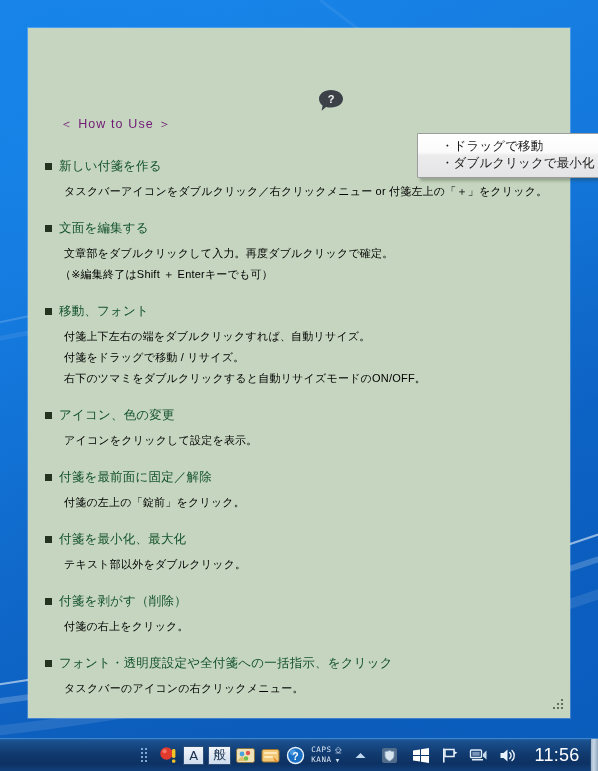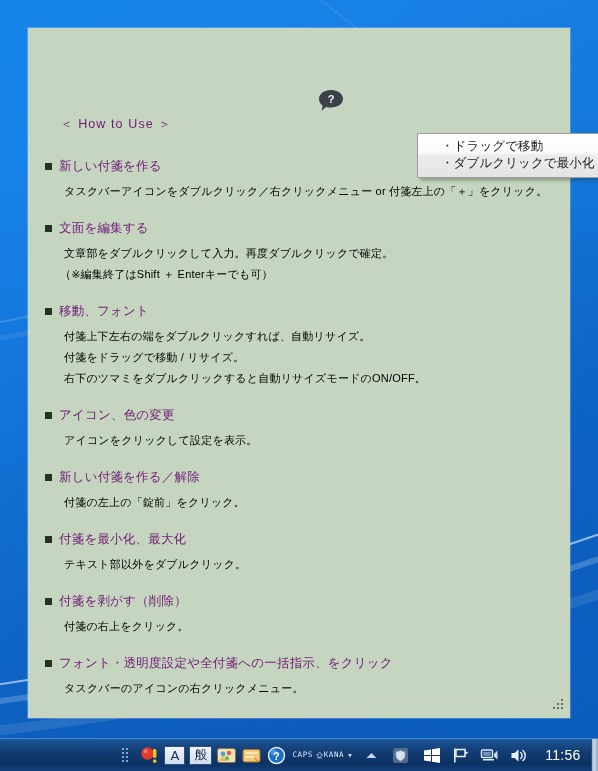--- a/index.html
+++ b/index.html
@@ -72,21 +72,21 @@
   #how-to-use {
     font-size: 12.5px;
     letter-spacing: 1.1px;
     color: #701a75;
     margin-left: 20px;
     margin-bottom: 25px;
   }
   .section { margin-bottom: 18px; }
   .section-heading {
     font-size: 12.5px;
-    color: #701a75;
+    color: #14532d;
     display: flex;
     align-items: baseline;
     gap: 7px;
     margin-left: 5px;
     margin-bottom: 6px;
     letter-spacing: 0.2px;
   }
   .bullet {
     display: inline-block;
     width: 7px;
@@ -155,35 +155,35 @@
     width: 21px; height: 19px;
     background: linear-gradient(180deg,#f2f6fb 0%, #cfdcec 100%);
     border: 1px solid #2c4f7c;
     color: #17304f;
     font-size: 13px;
     display: flex; align-items: center; justify-content: center;
     font-family: "DejaVu Sans", sans-serif;
   }
   #capskana {
     display: flex;
-    flex-direction: row;
+    flex-direction: column;
     justify-content: center;
     margin-left: 3px;
     color: #dfeaf6;
     font-size: 7.5px;
     line-height: 10px;
     letter-spacing: 0.6px;
     font-family: "DejaVu Sans Mono", monospace;
   }
   #capskana .row { display: flex; align-items: center; gap: 3px; }
   .mini-glyph { color: #cfe0f2; font-size: 9px; line-height: 9px; }
 
   #clock {
     color: #ffffff;
-    font-size: 14px;
+    font-size: 18px;
     margin-left: 14px;
     margin-right: 10px;
     letter-spacing: 0.3px;
   }
   #show-desktop {
     width: 11px;
     height: 33px;
     margin-left: auto;
     background: linear-gradient(90deg,#9fb6cc 0%, #c9d7e4 40%, #8fa6bd 100%);
     border-left: 1px solid #2a4e7a;
@@ -252,21 +252,21 @@
         <div class="section-heading">
           <span class="bullet"></span>
           <span>アイコン、色の変更</span>
         </div>
         <div class="section-line">アイコンをクリックして設定を表示。</div>
       </div>
 
       <div class="section">
         <div class="section-heading">
           <span class="bullet"></span>
-          <span>新しい付箋を作る／解除</span>
+          <span>付箋を最前面に固定／解除</span>
         </div>
         <div class="section-line">付箋の左上の「錠前」をクリック。</div>
       </div>
 
       <div class="section">
         <div class="section-heading">
           <span class="bullet"></span>
           <span>付箋を最小化、最大化</span>
         </div>
         <div class="section-line">テキスト部以外をダブルクリック。</div>

